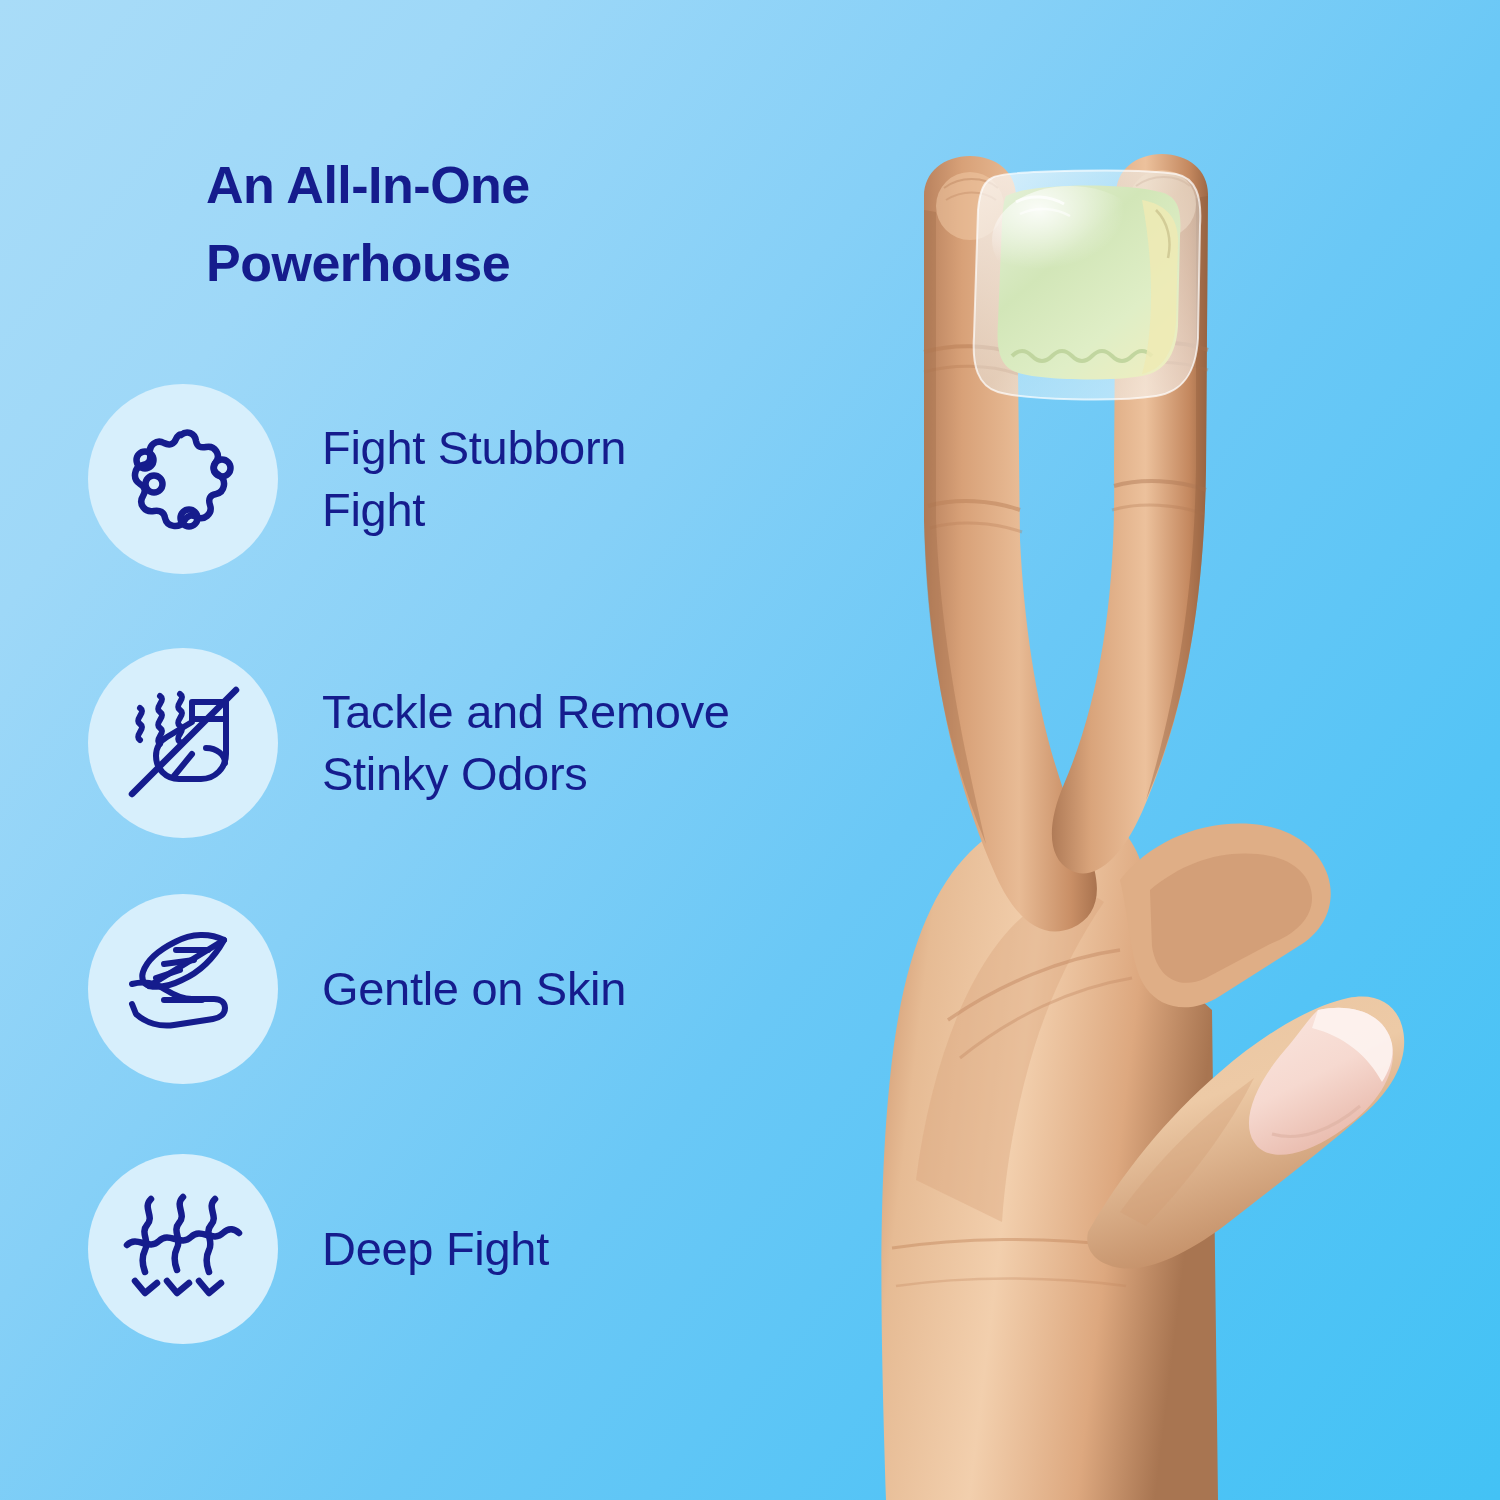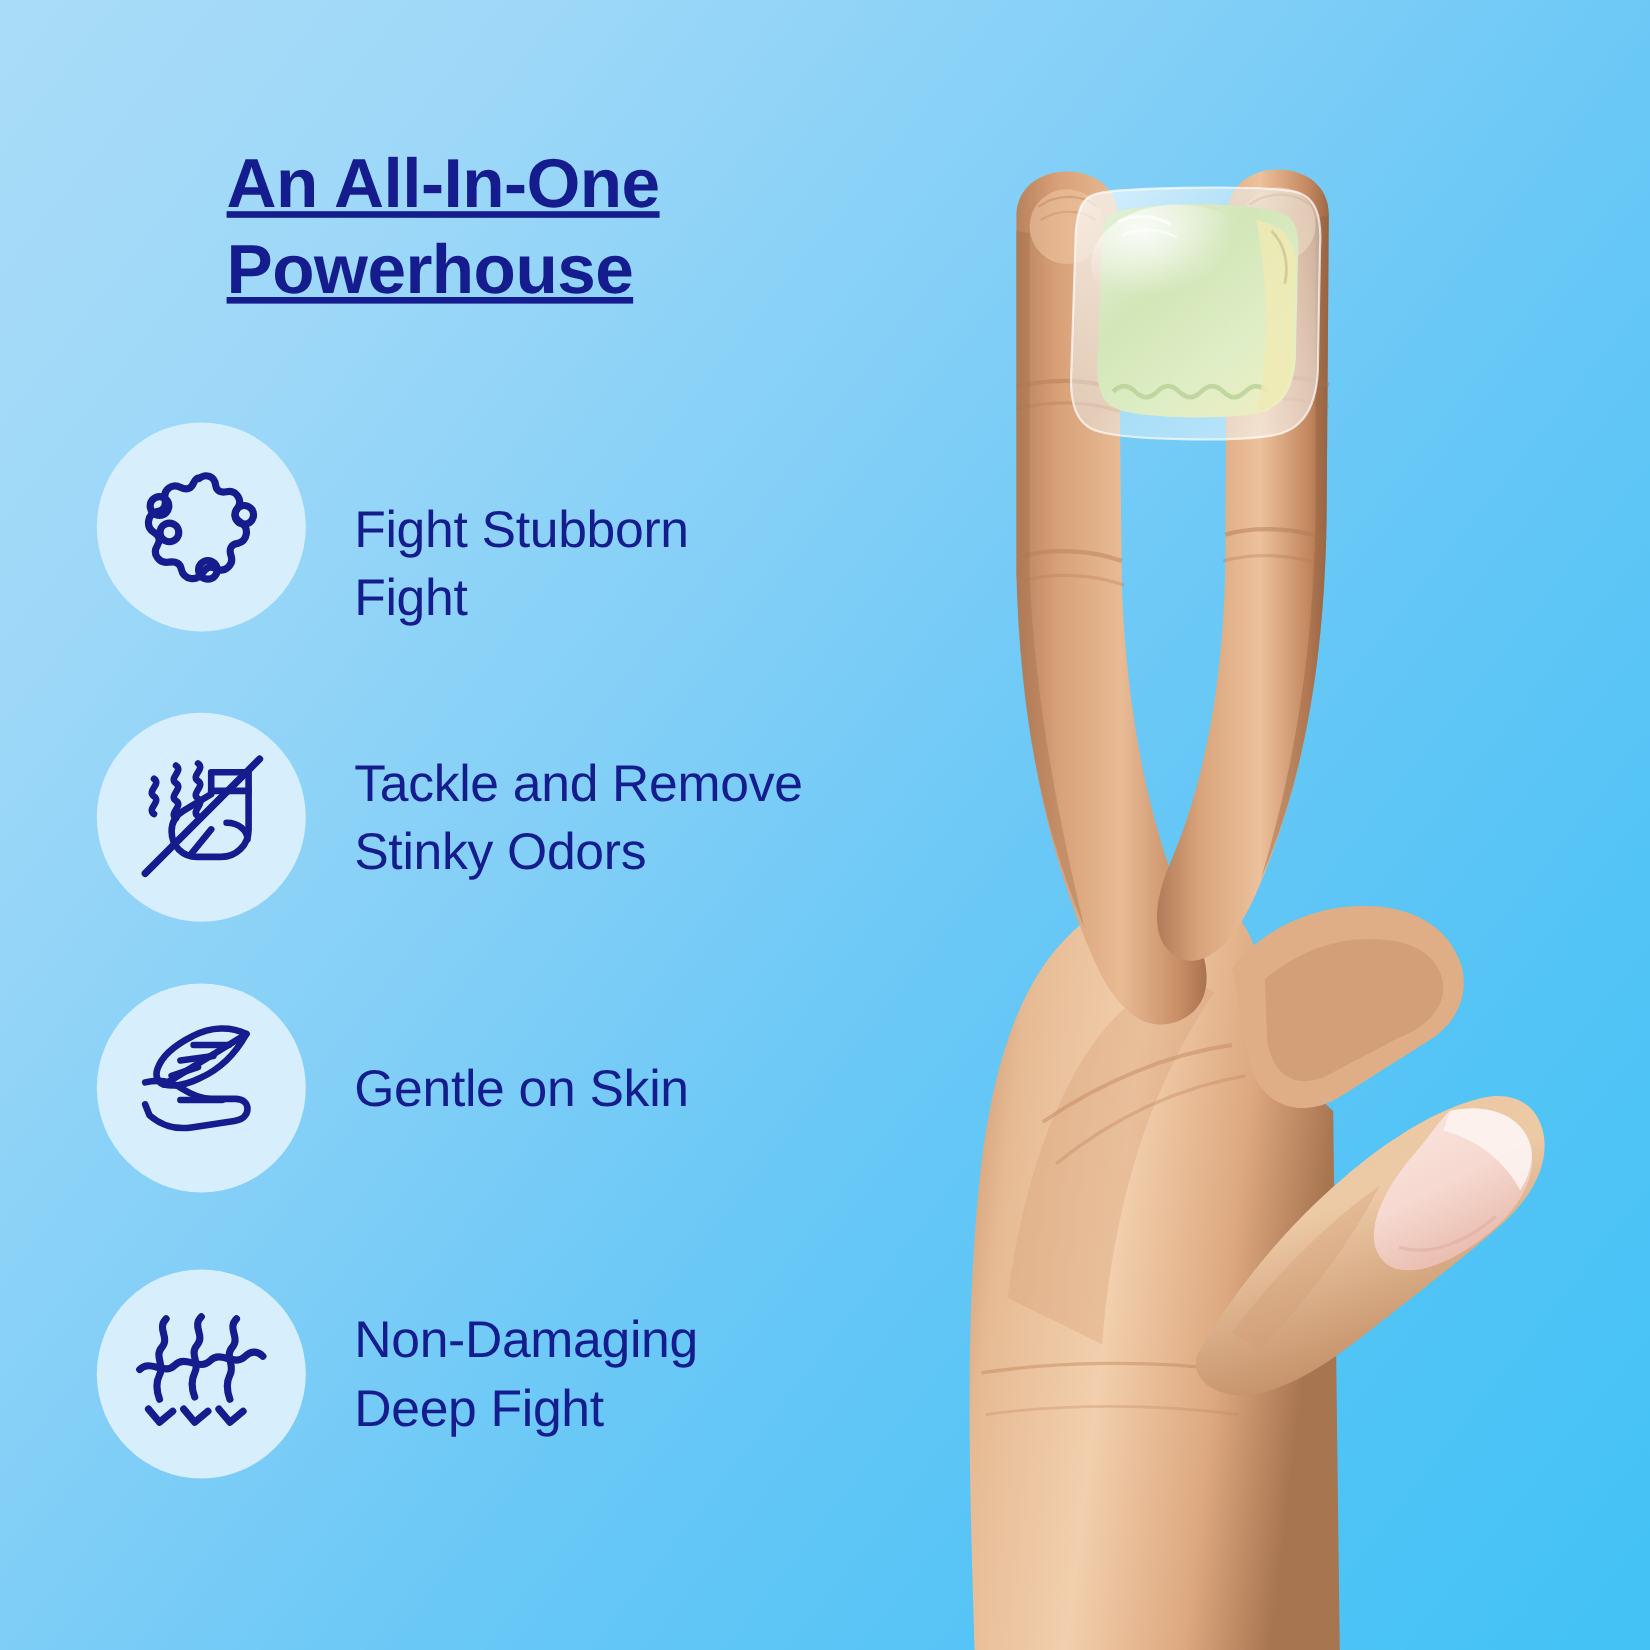--- a/index.html
+++ b/index.html
@@ -24,41 +24,40 @@
                 #6ac8f6 58%,
                 #54c4f6 78%,
                 #43c2f5 100%);
     overflow: hidden;
   }
 
   
   #headline {
     position: absolute;
     left: 206px;
-    top: 128px;
+    top: 146px;
     width: 620px;
     color: #151c8d;
-    font-size: 63px;
+    font-size: 52px;
     line-height: 78px;
     font-weight: bold;
     letter-spacing: -0.5px;
-    text-decoration: underline;
   }
   #headline .hl-line { display: block; white-space: nowrap; }
 
   
   .feature {
     position: absolute;
     left: 88px;
     width: 760px;
     height: 190px;
     display: flex;
     align-items: center;
   }
-  #feature-0 { top: 384px; align-items: flex-end; }
+  #feature-0 { top: 384px; }
   #feature-1 { top: 648px; }
   #feature-2 { top: 894px; text-align: center; }
   #feature-3 { top: 1154px; }
 
   .badge {
     flex: 0 0 auto;
     width: 190px;
     height: 190px;
     border-radius: 50%;
     background: #d7effc;
@@ -184,21 +183,20 @@
 
           <path d="M18 98 l10 12 l12 -10"></path>
           <path d="M50 98 l10 12 l12 -10"></path>
           <path d="M82 98 l10 12 l12 -10"></path>
 
           <path d="M10 62 c10 -10 22 6 32 -4 c10 -10 22 6 32 -4 c10 -10 22 6 32 -4 c6 -6 12 -4 16 0"></path>
         </svg>
       </span>
     </div>
     <div class="feature-label">
-      <span class="fl-line">Non-Damaging</span>
       <span class="fl-line">Deep Fight</span>
     </div>
   </div>
 
   <div id="hand-photo">
     <svg width="680" height="1500" viewBox="0 0 680 1500">
       <defs>
         <linearGradient id="skinIndex" x1="0" y1="0" x2="1" y2="0">
           <stop offset="0%" stop-color="#b9825e"></stop>
           <stop offset="22%" stop-color="#d8a178"></stop>

